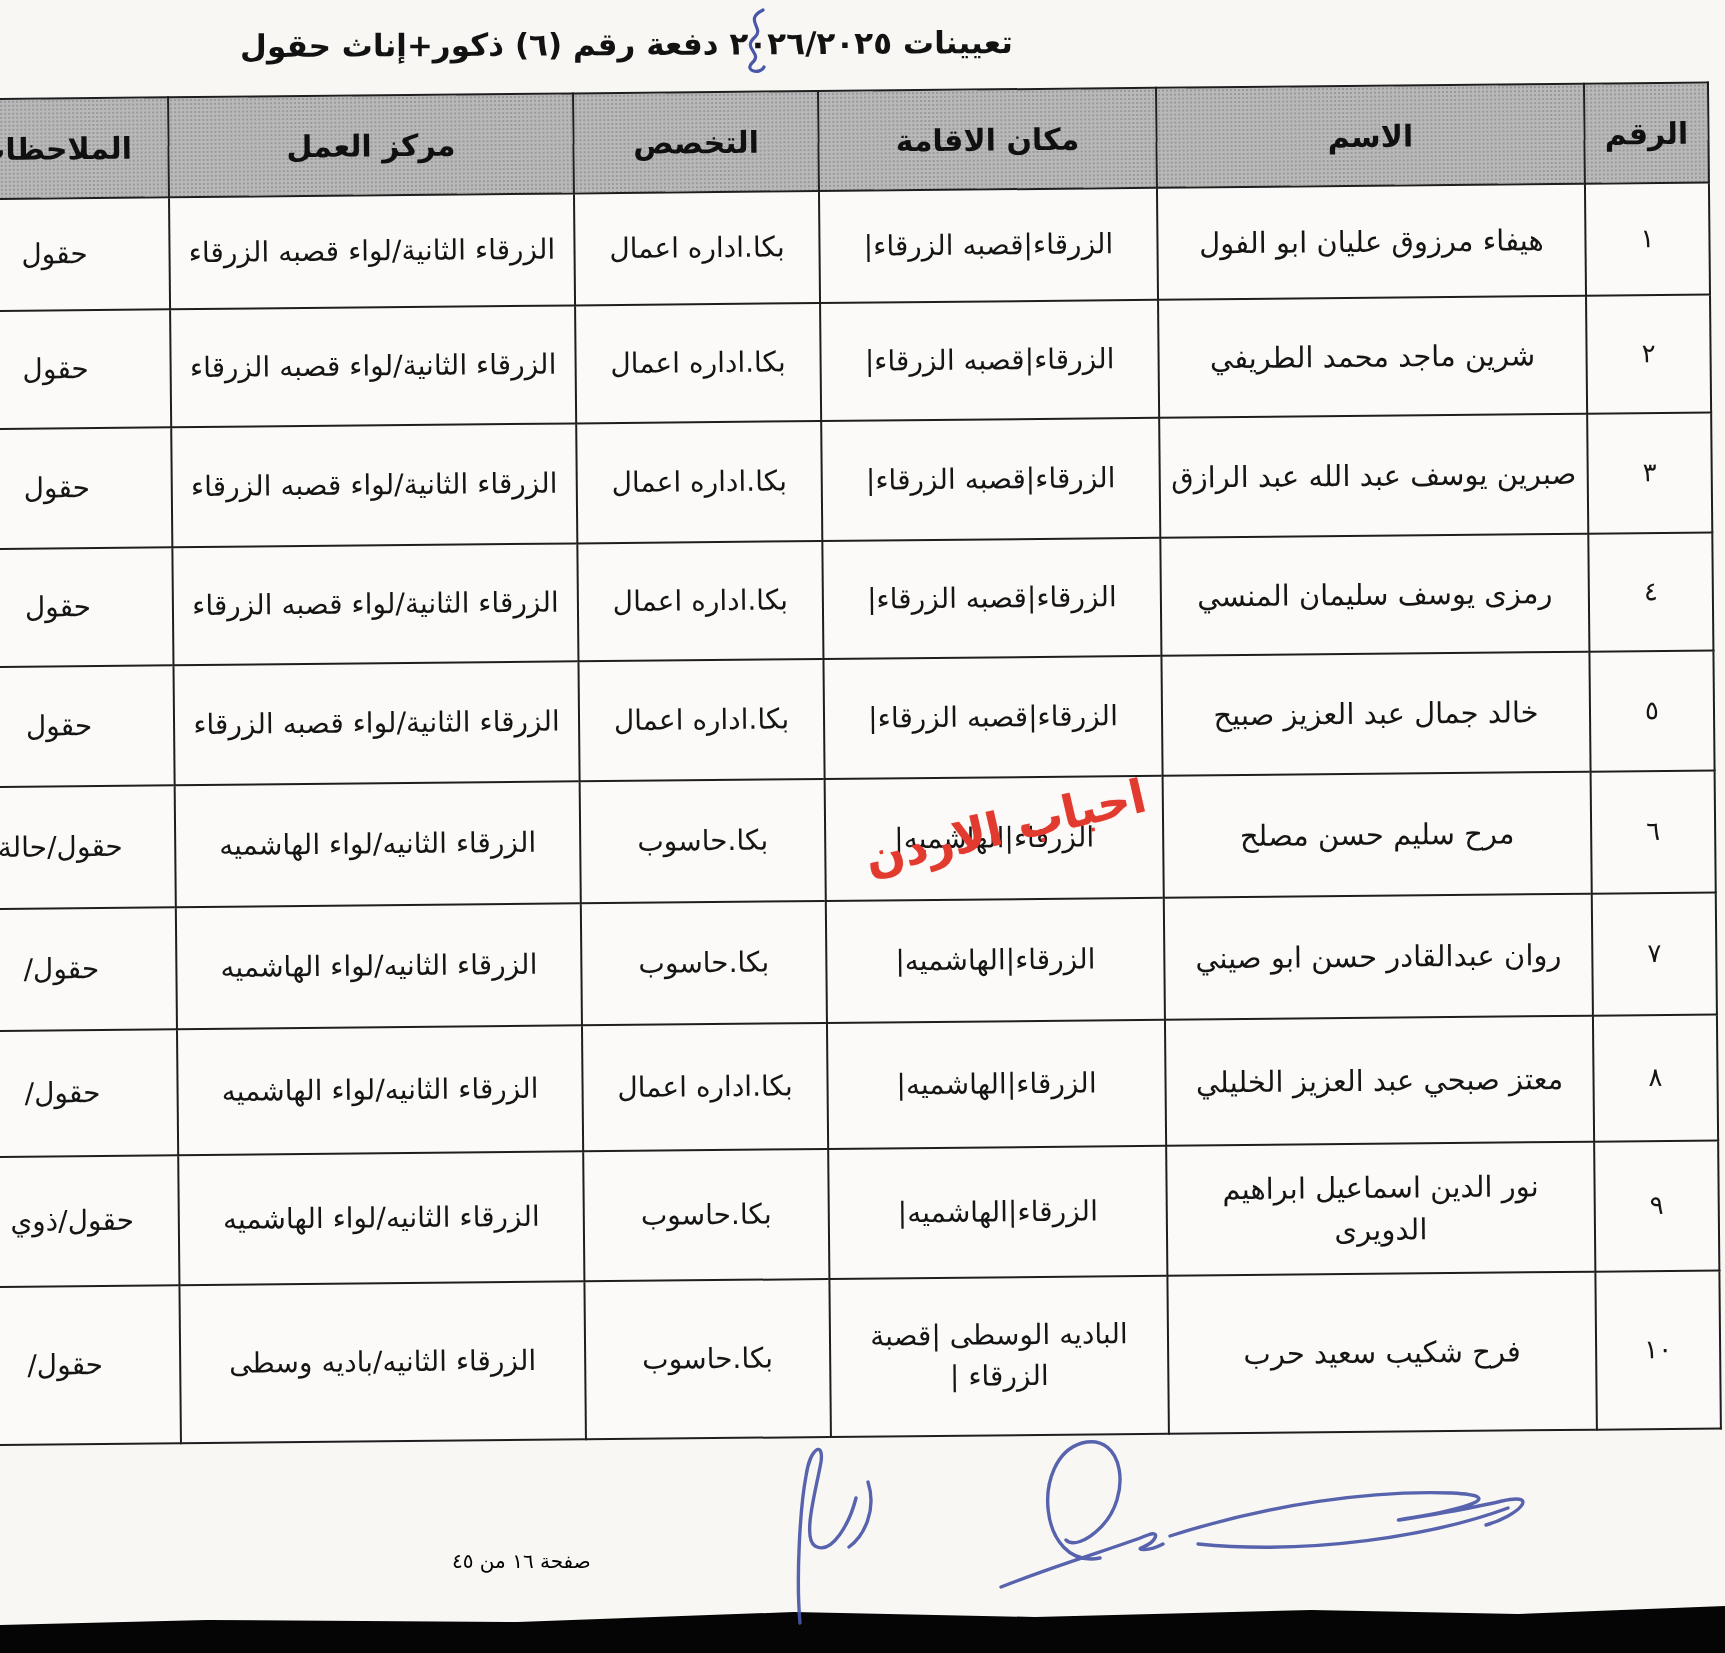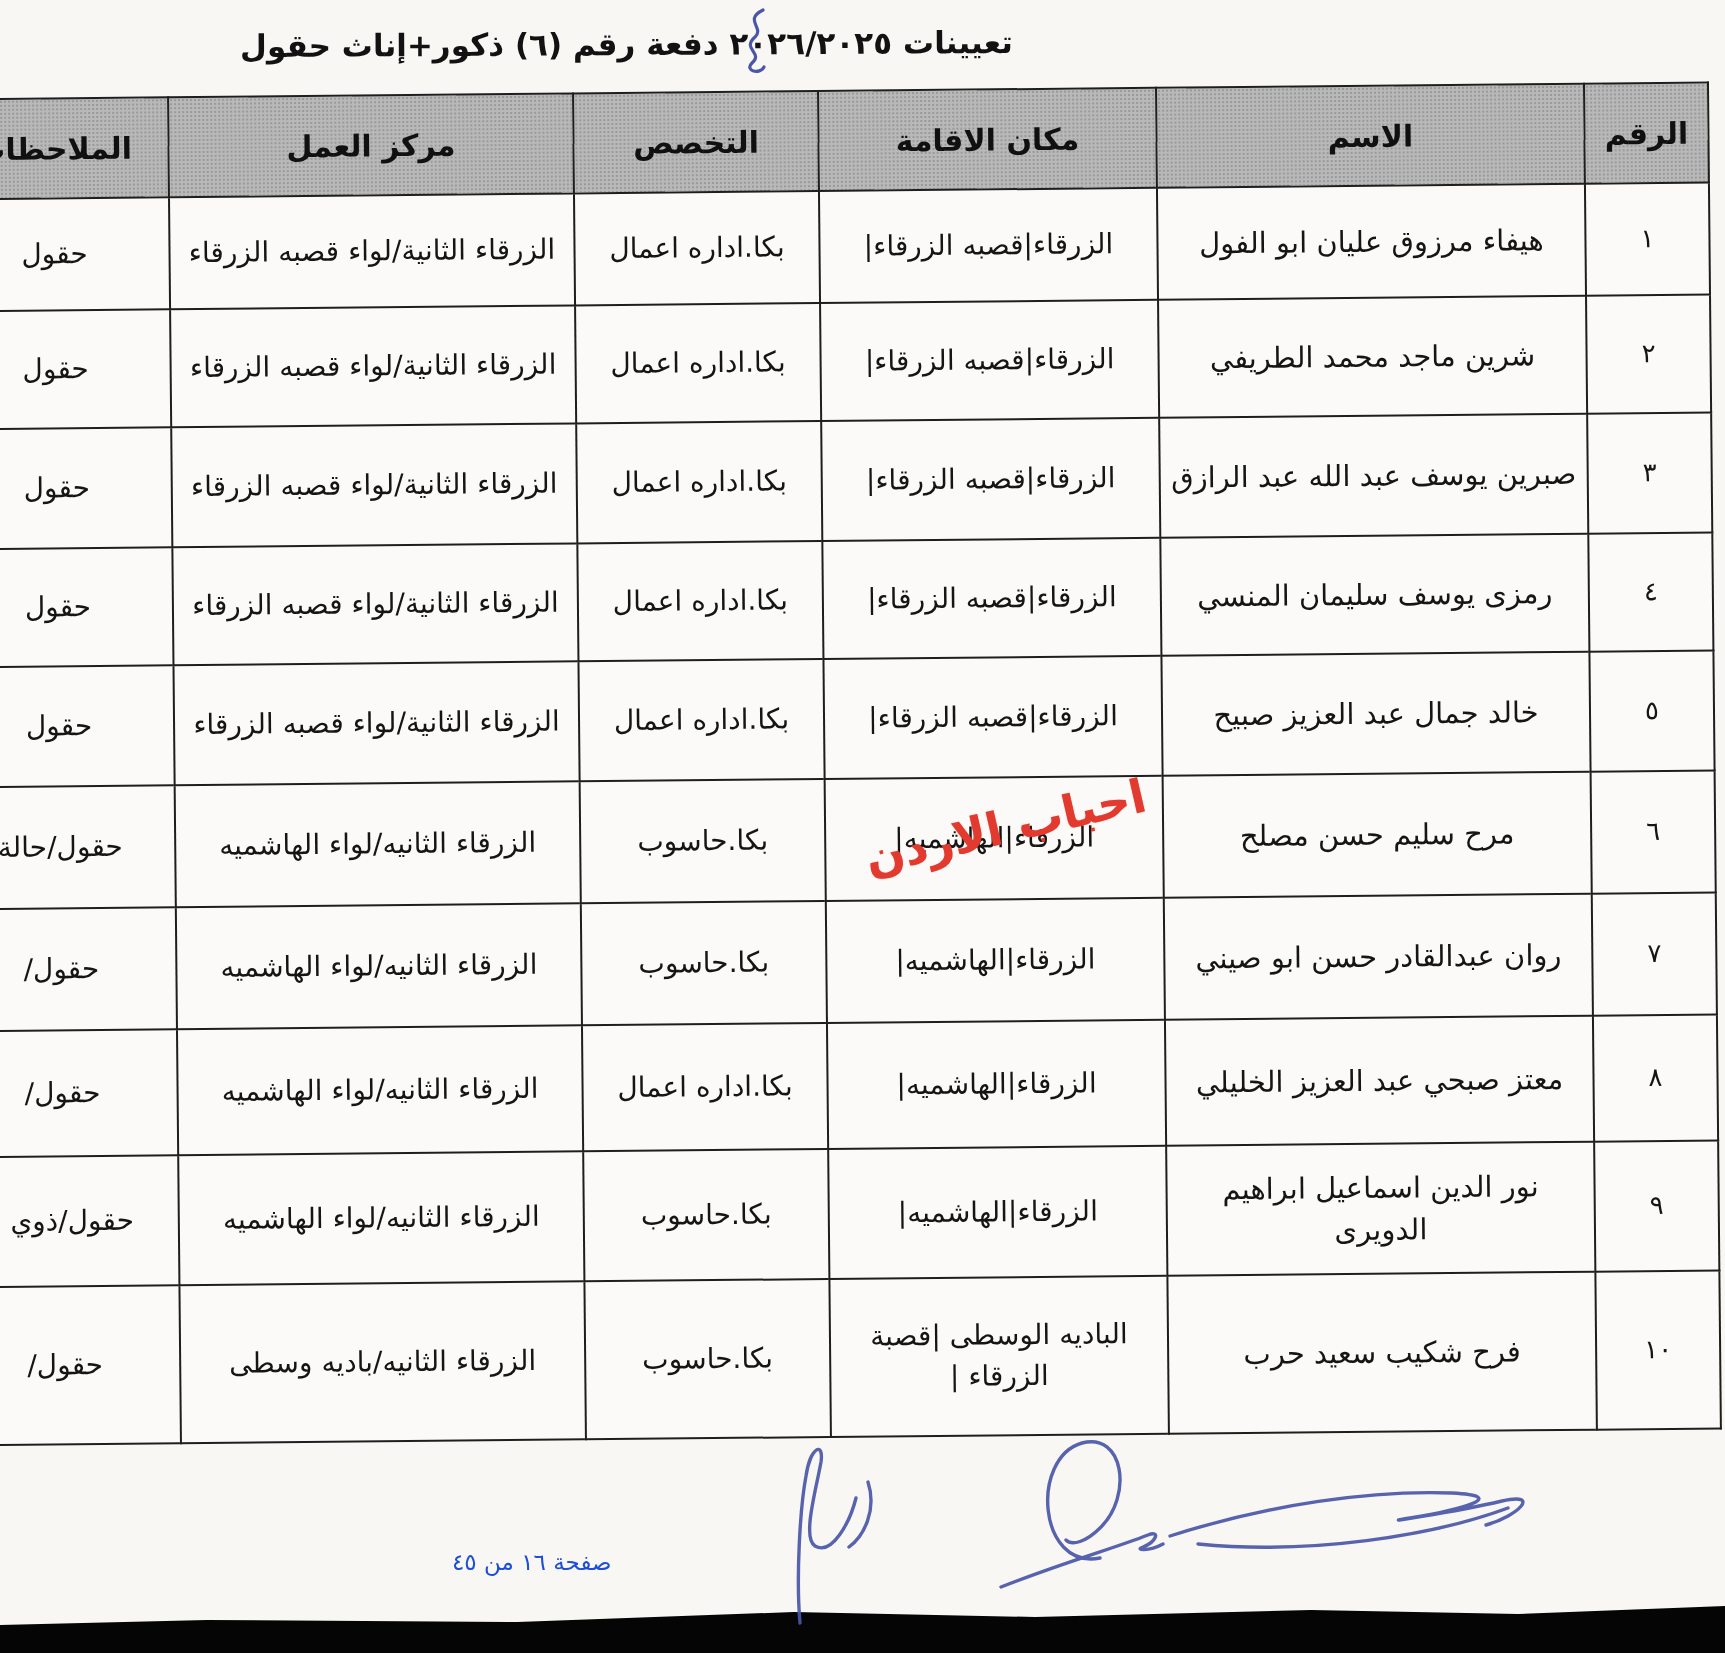--- a/index.html
+++ b/index.html
@@ -54,21 +54,21 @@
   
   .watermark{
     position:absolute;left:862px;top:800px;z-index:6;
     color:#e23a2e;font-size:46px;font-weight:bold;white-space:nowrap;
     direction:rtl;transform:rotate(-13deg);letter-spacing:1px;
     text-shadow:0 0 1px rgba(226,58,46,.55);
   }
   
   .page-footer{
     position:absolute;left:452px;top:1549px;
-    font-size:23px;direction:rtl;color:#1d4ed8;
+    font-size:20px;direction:rtl;color:#000000;
   }
   .signatures{position:absolute;left:770px;top:1418px;z-index:4;}
   .scan-bar{
     position:absolute;left:0;top:1603px;width:1725px;height:50px;
     background:#050505;
     clip-path:polygon(0 22px,12% 17px,30% 19px,46% 9px,60% 14px,76% 7px,88% 11px,100% 3px,100% 50px,0 50px);
   }
 </style>
 </head>
 <body>

